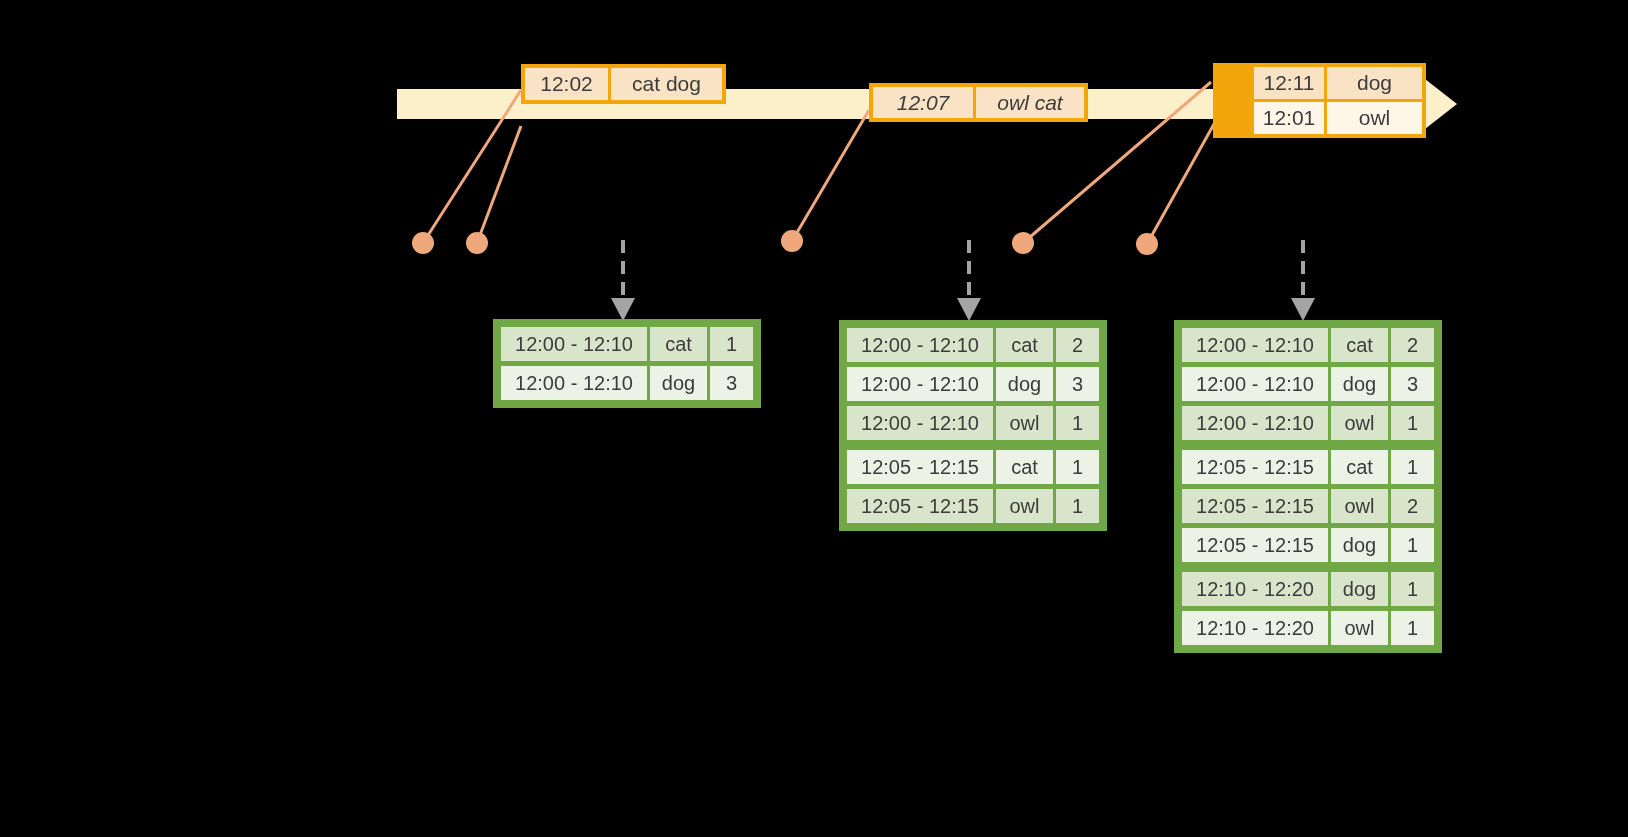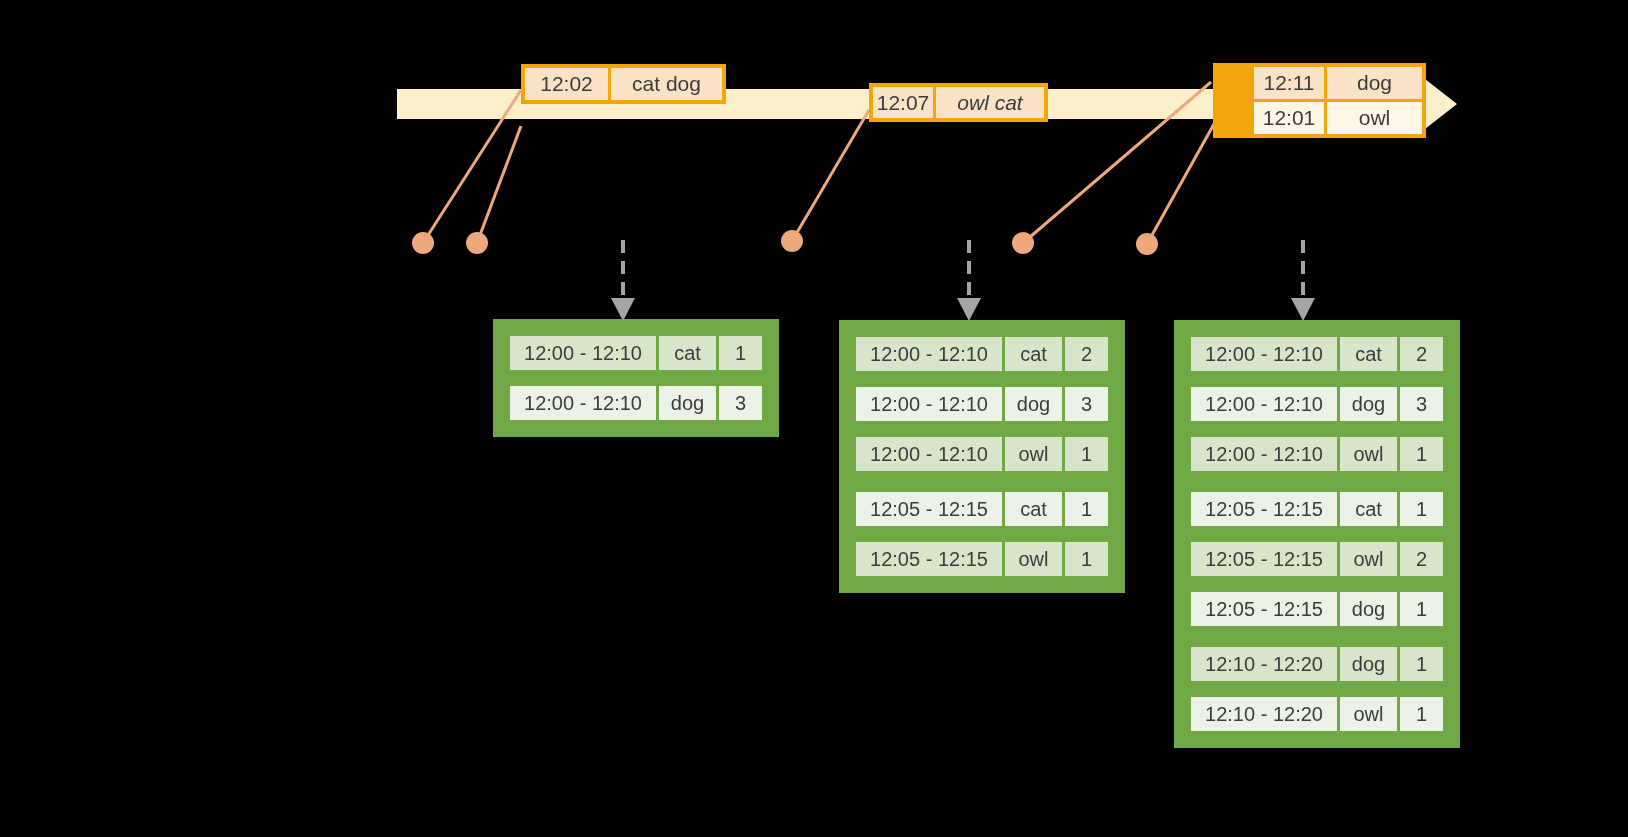--- a/index.html
+++ b/index.html
@@ -21,30 +21,30 @@
   }
   .etable .row{display:flex;gap:3px;}
   .cell{
     display:flex;align-items:center;justify-content:center;
     color:#3C3C3C;
   }
   .etable .cell{font-size:21px;height:32px;}
   .etable .row:nth-child(odd) .cell{background:#FAE3C4;}
   .etable .row:nth-child(even) .cell{background:#FEF7E7;}
   .etable.t1 .time{width:83px;}  .etable.t1 .words{width:111px;}
-  .etable.t2 .time{width:60px;}  .etable.t2 .words{width:108px;font-style:italic;}
+  .etable.t2 .time{width:100px;font-style:italic;}  .etable.t2 .words{width:108px;font-style:italic;}
   .etable.t2 .cell{height:31px;}
   .etable.t3 .time{width:70px;}  .etable.t3 .words{width:95px;}
 
   
   .gtable{
     position:absolute;
     background:#71A846;
-    padding:17px;
-    display:flex;flex-direction:column;gap:16px;
+    padding:8px;
+    display:flex;flex-direction:column;gap:5px;
   }
   .gtable .row{display:flex;gap:3px;}
   .gtable .cell{font-size:20px;height:34px;}
   .gtable .row:nth-child(odd) .cell{background:#D9E5CA;}
   .gtable .row:nth-child(even) .cell{background:#EDF2E6;}
   .gtable .win{width:146px;}
   .gtable .word{width:57px;text-align:center;}
   .gtable .cnt{width:43px;}
   .gtable .row.group-start{margin-top:5px;}
 

